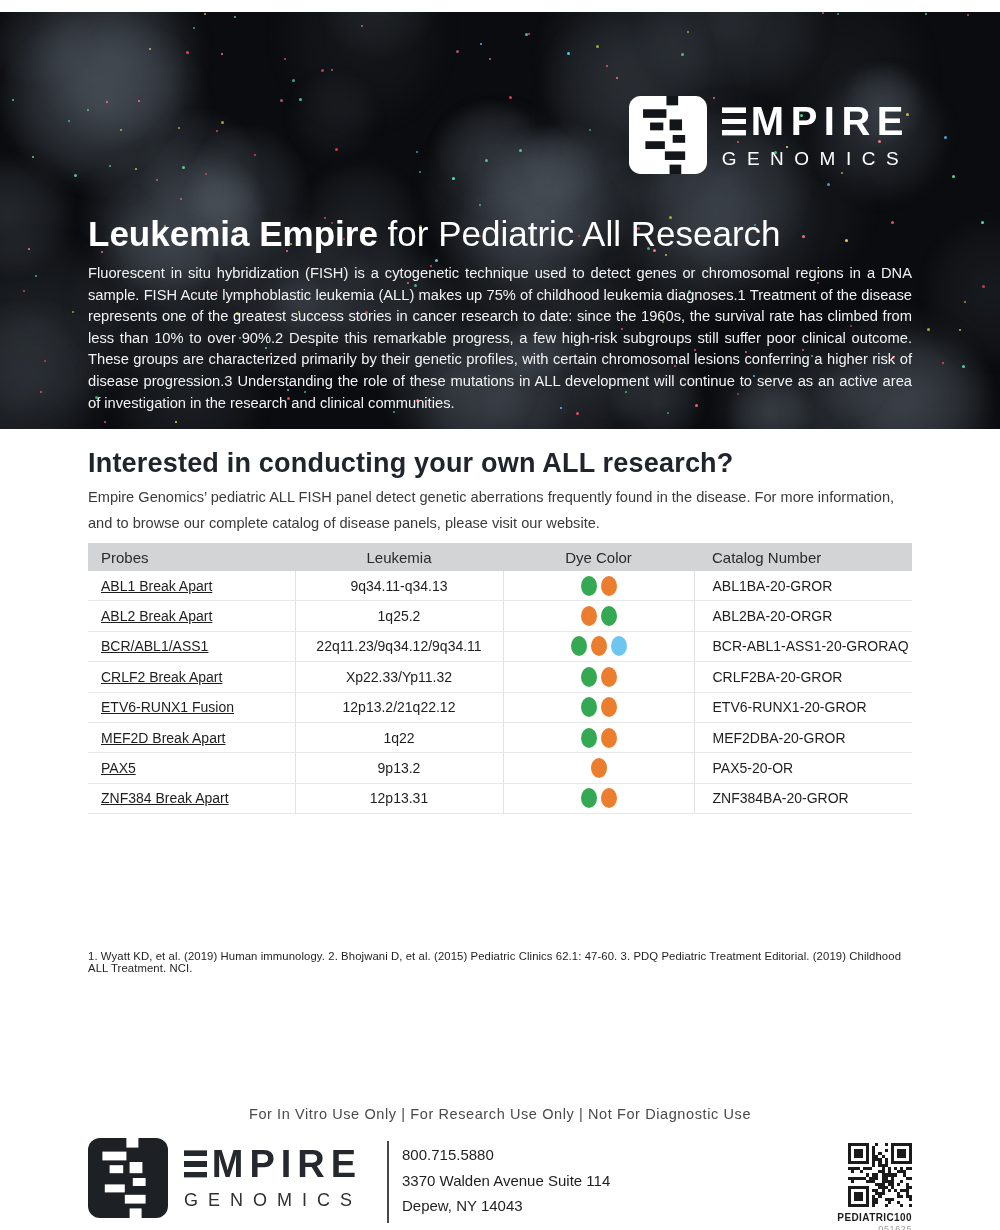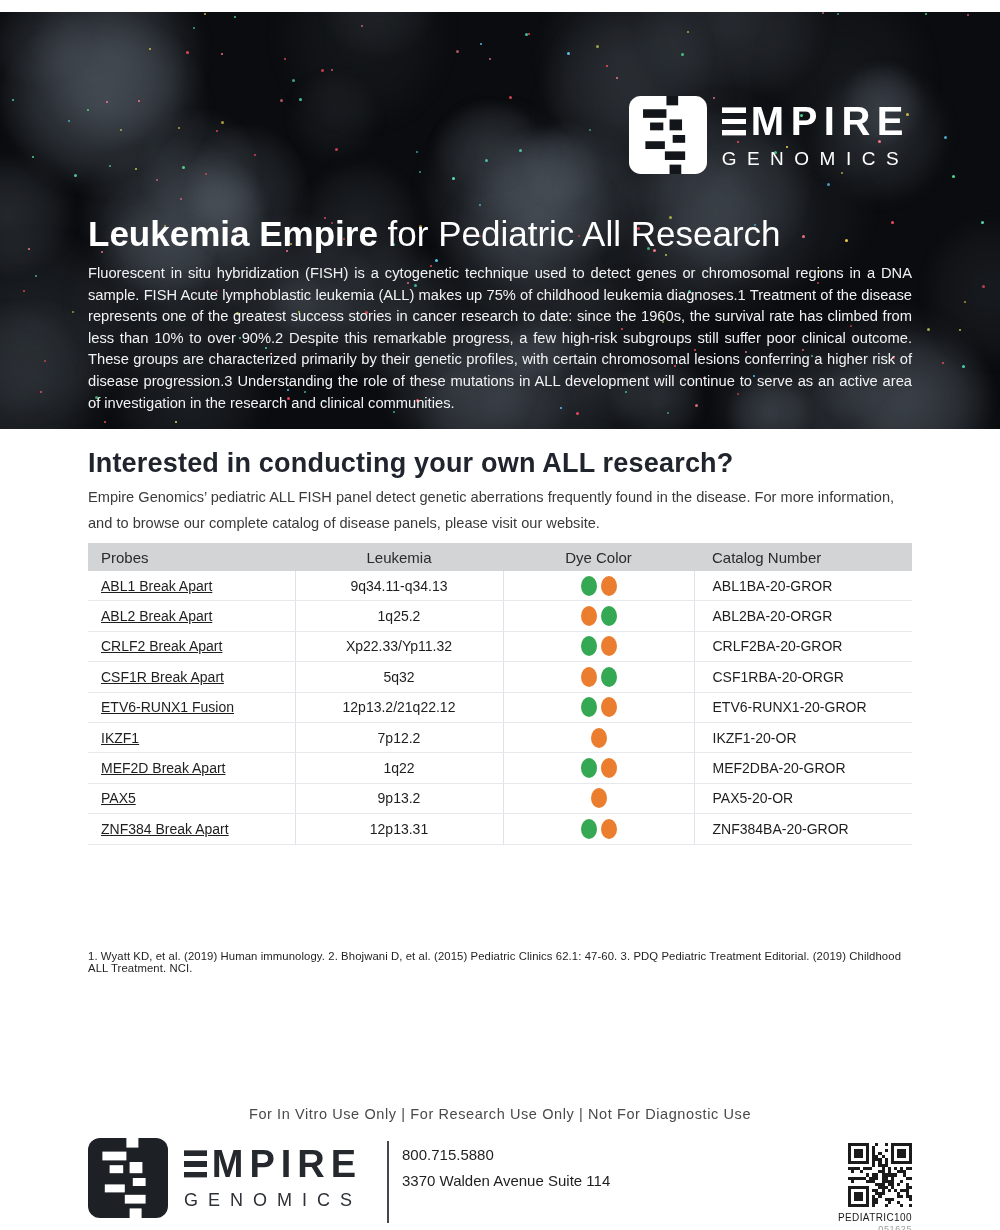--- a/index.html
+++ b/index.html
@@ -54,21 +54,21 @@
 
   
   .use-line{position:absolute;left:0;top:1094px;width:1000px;text-align:center;color:#4a4a4a;font-size:14.5px;letter-spacing:0.6px;}
   .footer-logo{position:absolute;left:88px;top:1126px;display:flex;align-items:center;gap:16px;}
   .footer-wordmark .wm-name{display:flex;align-items:baseline;font-weight:700;font-size:38px;line-height:38px;letter-spacing:6px;color:#25282d;}
   .footer-wordmark .wm-sub{margin-top:7px;font-weight:400;font-size:18px;letter-spacing:10px;color:#2e3136;}
   .footer-divider{position:absolute;left:387px;top:1129px;width:2px;height:82px;background:#44474b;}
   .footer-contact{position:absolute;left:402px;top:1130px;color:#1f1f1f;font-size:15px;line-height:25.5px;}
   .qr-block{position:absolute;right:88px;top:1131px;text-align:right;}
   .qr{display:block;margin-left:auto;}
-  .qr-code-label{margin-top:5px;font-size:10px;font-weight:400;color:#1b1b1b;letter-spacing:0.4px;}
+  .qr-code-label{margin-top:5px;font-size:10px;font-weight:700;color:#1b1b1b;letter-spacing:0.4px;}
   .qr-code-sub{margin-top:1px;font-size:9px;color:#9a9a9a;letter-spacing:0.6px;}
 </style>
 </head>
 <body>
 
 <div class="page">
 
   <div class="hero">
     <div class="hero-bg" id="hero-bg">
         <div class="blob" style="left: 535.979px; top: -12.582px; width: 194.635px; height: 217.723px; background: radial-gradient(rgba(118, 128, 140, 0.192) 0%, rgba(118, 128, 140, 0.106) 45%, rgba(118, 128, 140, 0) 72%); filter: blur(6.69896px);"></div>
@@ -332,42 +332,36 @@
           <td class="c-dye"><span class="dye-dot" style="background: rgb(53, 168, 83);"></span><span class="dye-dot" style="background: rgb(235, 125, 46);"></span></td>
           <td class="c-catalog">ABL1BA-20-GROR</td>
         </tr>
         <tr>
           <td class="c-probe">ABL2 Break Apart</td>
           <td class="c-loc">1q25.2</td>
           <td class="c-dye"><span class="dye-dot" style="background: rgb(235, 125, 46);"></span><span class="dye-dot" style="background: rgb(53, 168, 83);"></span></td>
           <td class="c-catalog">ABL2BA-20-ORGR</td>
         </tr>
         <tr>
+          <td class="c-probe">BCR/ABL1/ASS1</td>
+          <td class="c-loc">22q11.23/9q34.12/9q34.11</td>
+          <td class="c-dye"><span class="dye-dot" style="background: rgb(53, 168, 83);"></span><span class="dye-dot" style="background: rgb(235, 125, 46);"></span><span class="dye-dot" style="background: rgb(110, 198, 240);"></span></td>
+          <td class="c-catalog">BCR-ABL1-ASS1-20-GRORAQ</td>
+        </tr>
+        <tr>
           <td class="c-probe">CRLF2 Break Apart</td>
           <td class="c-loc">Xp22.33/Yp11.32</td>
           <td class="c-dye"><span class="dye-dot" style="background: rgb(53, 168, 83);"></span><span class="dye-dot" style="background: rgb(235, 125, 46);"></span></td>
           <td class="c-catalog">CRLF2BA-20-GROR</td>
         </tr>
         <tr>
-          <td class="c-probe">CSF1R Break Apart</td>
-          <td class="c-loc">5q32</td>
-          <td class="c-dye"><span class="dye-dot" style="background: rgb(235, 125, 46);"></span><span class="dye-dot" style="background: rgb(53, 168, 83);"></span></td>
-          <td class="c-catalog">CSF1RBA-20-ORGR</td>
-        </tr>
-        <tr>
           <td class="c-probe">ETV6-RUNX1 Fusion</td>
           <td class="c-loc">12p13.2/21q22.12</td>
           <td class="c-dye"><span class="dye-dot" style="background: rgb(53, 168, 83);"></span><span class="dye-dot" style="background: rgb(235, 125, 46);"></span></td>
           <td class="c-catalog">ETV6-RUNX1-20-GROR</td>
-        </tr>
-        <tr>
-          <td class="c-probe">IKZF1</td>
-          <td class="c-loc">7p12.2</td>
-          <td class="c-dye"><span class="dye-dot" style="background: rgb(235, 125, 46);"></span></td>
-          <td class="c-catalog">IKZF1-20-OR</td>
         </tr>
         <tr>
           <td class="c-probe">MEF2D Break Apart</td>
           <td class="c-loc">1q22</td>
           <td class="c-dye"><span class="dye-dot" style="background: rgb(53, 168, 83);"></span><span class="dye-dot" style="background: rgb(235, 125, 46);"></span></td>
           <td class="c-catalog">MEF2DBA-20-GROR</td>
         </tr>
         <tr>
           <td class="c-probe">PAX5</td>
           <td class="c-loc">9p13.2</td>
@@ -408,20 +402,21 @@
         </div>
       <div class="wm-sub">GENOMICS</div>
     </div>
   </div>
 
   <div class="footer-divider"></div>
 
   <div class="footer-contact">
     <div>800.715.5880</div>
     <div>3370 Walden Avenue Suite 114</div>
+    <div>Depew, NY 14043</div>
   </div>
 
   <div class="qr-block">
     <svg class="qr" id="qr-svg" width="64" height="64" viewBox="0 0 21 21" shape-rendering="crispEdges">
         <rect x="0" y="0" width="21" height="21" fill="#ffffff"></rect>
         <g fill="#1b1b1b">
           <rect x="0" y="0" width="1" height="1"></rect>
           <rect x="1" y="0" width="1" height="1"></rect>
           <rect x="2" y="0" width="1" height="1"></rect>
           <rect x="3" y="0" width="1" height="1"></rect>

